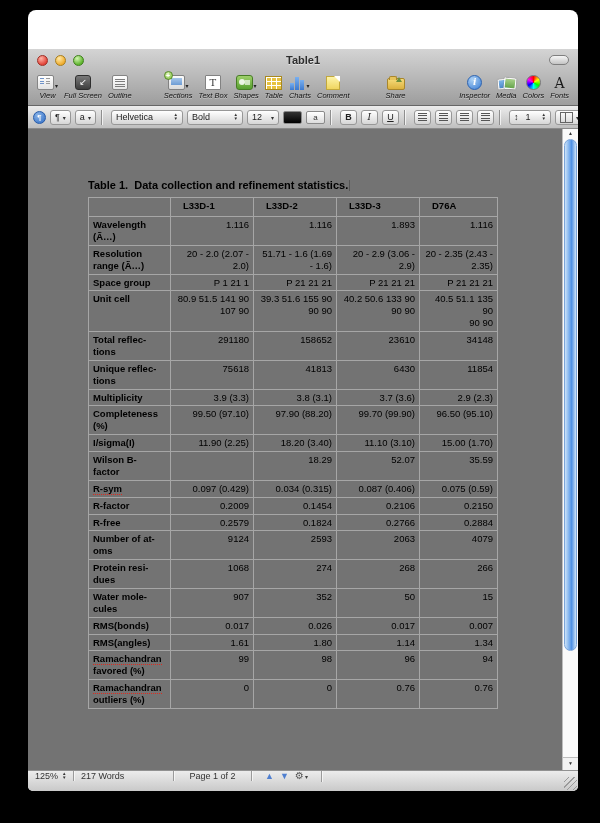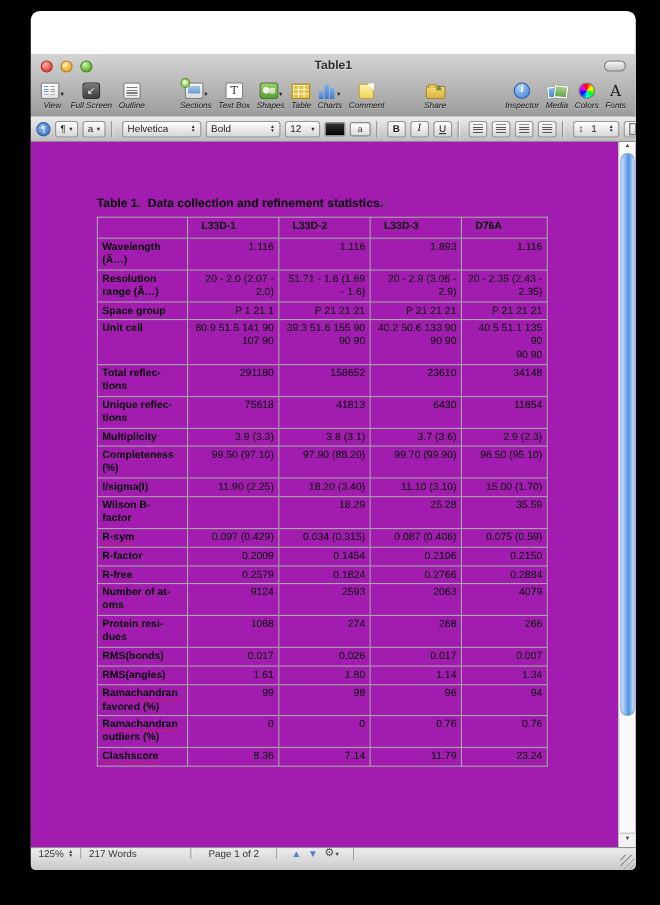--- a/index.html
+++ b/index.html
@@ -90,21 +90,21 @@
   .well-text{background:linear-gradient(#fff,#dcdcdc);text-align:center;font-size:8px;line-height:11px;color:#333;}
   .fb-square{width:17px;justify-content:center;padding:0;}
   .fb-square.b{font-weight:bold;}
   .fb-square.i{font-style:italic;font-family:"DejaVu Serif",serif;}
   .fb-square.u{text-decoration:underline;}
   .align-lines{display:inline-block;width:9px;height:8px;
     background:repeating-linear-gradient(#555 0 1px,transparent 1px 2.3px);}
   .cols-glyph{display:inline-block;width:11px;height:9px;border:1px solid #666;
     background:linear-gradient(90deg,transparent 0 4px,#666 4px 5px,transparent 5px 11px);}
   
-  .docarea{flex:1;position:relative;background:#a21caf;overflow:hidden;}
+  .docarea{flex:1;position:relative;background:#737373;overflow:hidden;}
   .doc-title{position:absolute;left:60px;top:50px;font-size:11px;font-weight:bold;color:#000;}
   .caret{display:inline-block;width:1px;height:11px;background:#555;vertical-align:-2px;margin-left:1px;}
   table.doc-table{position:absolute;left:60px;top:68px;width:409px;border-collapse:collapse;table-layout:fixed;}
   .doc-table th,.doc-table td{border:1px solid #a6a6a6;font-size:9.5px;line-height:1.25;
     padding:2px 4px;vertical-align:top;color:#000;white-space:pre-line;overflow:hidden;}
   .doc-table thead th{text-align:left;font-weight:bold;height:14px;padding-left:12px;}
   .doc-table th.rowlabel{text-align:left;font-weight:bold;}
   .doc-table td{text-align:right;font-weight:normal;}
   .sp{border-bottom:1px dotted #e02a1e;}
   
@@ -247,21 +247,21 @@
         <span class="arr">▾</span>
       </span>
     <span class="fb-sep"></span>
     <span class="fb-btn fb-select" style="width:72px">
         <span>Helvetica</span>
         <span class="stepper">
           <span>▲</span>
           <span>▼</span>
         </span>
       </span>
-    <span class="fb-btn fb-select" style="width:68px">
+    <span class="fb-btn fb-select" style="width:56px">
         <span>Bold</span>
         <span class="stepper">
           <span>▲</span>
           <span>▼</span>
         </span>
       </span>
     <span class="fb-btn fb-select" style="width:32px">
         <span>12</span>
         <span class="arr">▾</span>
       </span>
@@ -388,21 +388,21 @@
             <th class="rowlabel">I/sigma(I)</th>
             <td>11.90 (2.25)</td>
             <td>18.20 (3.40)</td>
             <td>11.10 (3.10)</td>
             <td>15.00 (1.70)</td>
           </tr>
           <tr>
             <th class="rowlabel">Wilson B-<br>factor</th>
             <td></td>
             <td>18.29</td>
-            <td>25.28</td>
+            <td>52.07</td>
             <td>35.59</td>
           </tr>
           <tr>
             <th class="rowlabel"><span class="sp">R-sym</span></th>
             <td>0.097 (0.429)</td>
             <td>0.034 (0.315)</td>
             <td>0.087 (0.406)</td>
             <td>0.075 (0.59)</td>
           </tr>
           <tr>
@@ -427,20 +427,27 @@
             <td>4079</td>
           </tr>
           <tr>
             <th class="rowlabel">Protein resi-<br>dues</th>
             <td>1068</td>
             <td>274</td>
             <td>268</td>
             <td>266</td>
           </tr>
           <tr>
+            <th class="rowlabel">Water mole-<br>cules</th>
+            <td>907</td>
+            <td>352</td>
+            <td>50</td>
+            <td>15</td>
+          </tr>
+          <tr>
             <th class="rowlabel">RMS(bonds)</th>
             <td>0.017</td>
             <td>0.026</td>
             <td>0.017</td>
             <td>0.007</td>
           </tr>
           <tr>
             <th class="rowlabel">RMS(angles)</th>
             <td>1.61</td>
             <td>1.80</td>
@@ -453,27 +460,20 @@
             <td>98</td>
             <td>96</td>
             <td>94</td>
           </tr>
           <tr>
             <th class="rowlabel"><span class="sp">Ramachandran</span><br>outliers (%)</th>
             <td>0</td>
             <td>0</td>
             <td>0.76</td>
             <td>0.76</td>
-          </tr>
-          <tr>
-            <th class="rowlabel"><span class="sp">Clashscore</span></th>
-            <td>8.36</td>
-            <td>7.14</td>
-            <td>11.79</td>
-            <td>23.24</td>
           </tr>
         </tbody>
     </table>
     <div class="scrollbar">
       <div class="sc-up">▲</div>
       <div class="sc-thumb"></div>
       <div class="sc-down">▼</div>
     </div>
   </div>
 

